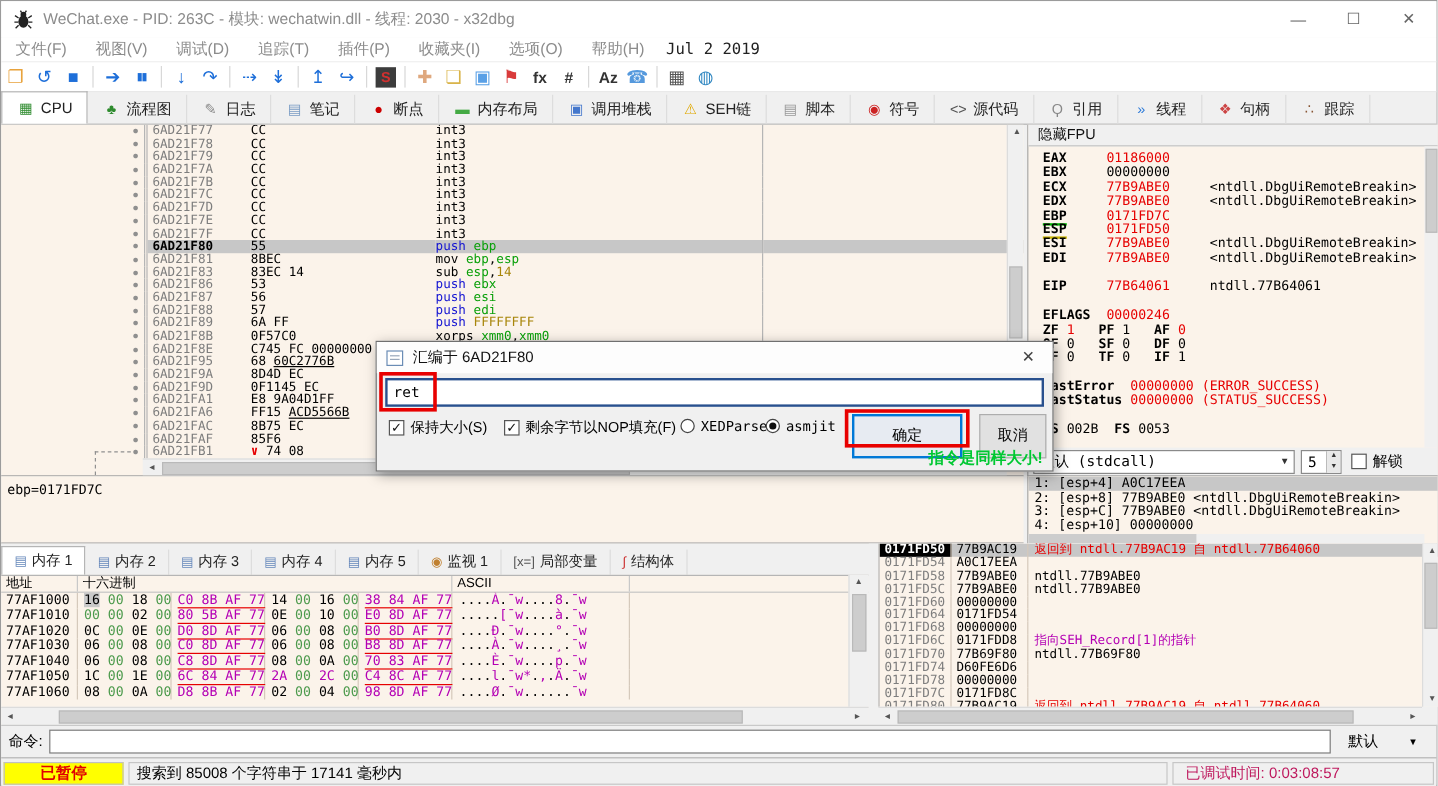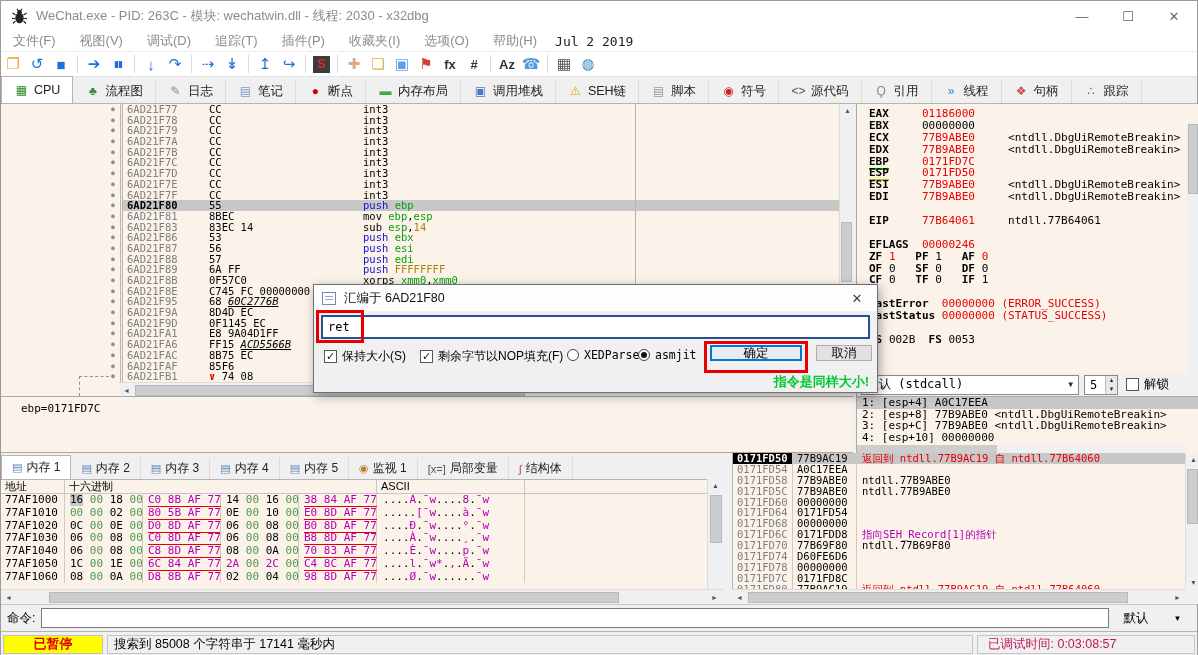--- a/index.html
+++ b/index.html
@@ -32,21 +32,21 @@
   .drow{display:flex;height:10.7px;line-height:10.8px;font-size:10.5px;font-family:"DejaVu Sans Mono",monospace;white-space:pre;}
   .dgut{width:105px;flex:0 0 auto;}
   .ddot{width:17px;flex:0 0 auto;text-align:center;color:#8f8f8f;font-size:6.5px;border-right:3px double #b5b5b5;}
   .daddr{width:86px;flex:0 0 auto;padding-left:4px;color:#7e7e7e;}
   .dbytes{width:154px;flex:0 0 auto;}
   .dins{width:273px;flex:0 0 auto;border-right:1px solid #b5b5b5;}
   .dcom{flex:1;}
   .drow.sel .daddr{color:#000;font-weight:bold;}
   .drow.sel .daddr,.drow.sel .dbytes,.drow.sel .dins,.drow.sel .dcom{background:#c7c7c7;}
   .k{color:#000;} .red{color:#e60000;} .m{color:#1414d2;} .r{color:#0aa00a;} .n{color:#a8860b;}
-  .u2{color:#000;text-decoration:underline;font-style:italic;}
+  .u2{color:#000;text-decoration:underline;}
   .z{color:#4c9a4c;} .pp{color:#b400b4;} .purple{color:#b400b4;}
   .jdown{color:#e60000;font-weight:bold;}
   #jump-h{position:absolute;left:78px;top:272px;width:30px;border-top:1px dashed #909090;}
   #jump-v{position:absolute;left:78px;top:272px;height:20px;border-left:1px dashed #909090;}
   
   #regs{position:absolute;left:855px;top:103px;width:343px;height:293px;background:#fbf3ea;border-left:1px solid #a9a9a9;border-bottom:1px solid #a9a9a9;}
   #fpu-btn{height:18px;background:#f0f0f0;border-bottom:1px solid #c5c5c5;font-size:12px;color:#111;padding-left:8px;display:flex;align-items:center;}
   #reg-lines{padding:4px 0 0 12px;font-family:"DejaVu Sans Mono",monospace;font-size:11px;white-space:pre;}
   #reg-lines .line{height:11.9px;line-height:11.9px;}
   .rn{color:#000;font-weight:600;}
@@ -61,21 +61,21 @@
   #spinner .ar span{flex:1;display:flex;align-items:center;justify-content:center;background:#e8e8e8;}
   .cbox{width:13px;height:13px;background:#fff;border:1px solid #555;display:inline-flex;align-items:center;justify-content:center;font-size:11px;font-weight:bold;color:#111;flex:0 0 auto;}
   #unlock{display:flex;align-items:center;gap:5px;margin-left:8px;font-size:12.5px;color:#000;}
   #args{position:absolute;left:855px;top:396px;width:343px;height:56px;background:#fbf3ea;border-left:1px solid #a9a9a9;overflow:hidden;}
   #args .aline{height:11.5px;line-height:11.5px;font-size:11px;font-family:"DejaVu Sans Mono",monospace;white-space:pre;padding-left:5px;}
   #args .aline.sel{background:#c7c7c7;}
   #args-hscroll{position:absolute;left:856px;top:444px;width:330px;height:8px;background:#f0f0f0;}
   #args-hscroll .thumb{position:absolute;left:0;top:0;height:8px;width:140px;background:#cdcdcd;}
   
   #infopane{position:absolute;left:0;top:396px;width:852px;height:56px;background:#fbf3ea;border-bottom:1px solid #a9a9a9;font-family:"DejaVu Sans Mono",monospace;font-size:11px;color:#000;}
-  #info1{position:absolute;left:20px;top:5px;} #info2{position:absolute;left:5px;top:36px;}
+  #info1{position:absolute;left:5px;top:5px;} #info2{position:absolute;left:5px;top:36px;}
   
   #bottom{position:absolute;left:0;top:452px;width:1198px;height:151px;background:#f0f0f0;}
   #memtabs{position:absolute;left:0;top:2px;height:24px;display:flex;align-items:flex-end;}
   .mtab{height:21px;display:flex;align-items:center;gap:4px;padding:0 10px;font-size:12px;color:#222;border-right:1px solid #ddd;}
   .mtab.active{background:#fff;height:24px;border:1px solid #b5b5b5;border-bottom:none;}
   .mtab .ic{font-size:11px;}
   #dump{position:absolute;left:0;top:26px;width:723px;height:125px;background:#fbf3ea;border-top:1px solid #b5b5b5;}
   #dump-header{display:flex;height:14px;font-size:11px;color:#000;border-bottom:1px solid #c5c5c5;background:#fbf3ea;}
   #dump-header .hc{border-right:1px solid #c8c8c8;padding-left:4px;line-height:13px;}
   #dump-rows{height:89px;overflow:hidden;}
@@ -122,21 +122,21 @@
   #dlg-text{font-size:12.5px;color:#111;margin-left:8px;}
   #dlg-close{position:absolute;right:8px;top:4px;width:24px;height:18px;display:flex;align-items:center;justify-content:center;color:#444;font-size:13px;}
   #dlg-input{position:absolute;left:7px;top:30px;width:549px;height:24px;background:#fff;border:2px solid #28508e;font-family:"DejaVu Sans Mono",monospace;font-size:12px;color:#000;display:flex;align-items:center;padding-left:5px;}
   .annotation{position:absolute;border:3px solid #e80000;z-index:60;pointer-events:none;}
   #anno-input{left:2px;top:25px;width:48px;height:33px;}
   #anno-ok{left:390px;top:56px;width:104px;height:32px;}
   .dlg-chk{position:absolute;top:63px;display:flex;align-items:center;gap:5px;font-size:12px;color:#000;}
   .dlg-radio{position:absolute;top:63px;display:flex;align-items:center;gap:5px;font-family:"DejaVu Sans Mono",monospace;font-size:11.5px;color:#000;}
   .rad{width:12px;height:12px;border:1px solid #444;border-radius:50%;background:#fff;display:inline-flex;align-items:center;justify-content:center;flex:0 0 auto;}
   .rad.sel:before{content:"";width:6px;height:6px;border-radius:50%;background:#111;}
-  .dlg-btn{position:absolute;top:60px;height:16px;font-size:12.5px;color:#000;display:flex;align-items:center;justify-content:center;}
+  .dlg-btn{position:absolute;top:60px;height:37px;font-size:12.5px;color:#000;display:flex;align-items:center;justify-content:center;}
   #btn-ok{left:396px;width:92px;background:#e7ebf2;border:2px solid #0078d7;}
   #btn-cancel{left:502px;width:56px;background:#e1e1e1;border:1px solid #adadad;}
   #dlg-msg{position:absolute;right:8px;top:88px;font-size:13px;font-weight:bold;color:#00c832;}
 </style>
 </head>
 <body>
 
 <div id="win">
 
   <div id="titlebar">
@@ -310,20 +310,21 @@
       <div class="sb-thumb" style="left:1px;top:118px;width:11px;height:60px"></div>
     </div>
     <div id="dis-hscroll">
       <span class="sb-arrow" style="left:0;top:1px">◄</span>
       <div class="sb-thumb" style="left:16px;top:2px;width:390px;height:11px"></div>
       <span class="sb-arrow" style="right:0;top:1px">►</span>
     </div>
   </div>
 
   <div id="regs">
+    <div id="fpu-btn">隐藏FPU</div>
     <div id="reg-lines"><div class="line"><span class="rn">EAX     </span><span class="red">01186000</span></div><div class="line"><span class="rn">EBX     </span><span class="k">00000000</span></div><div class="line"><span class="rn">ECX     </span><span class="red">77B9ABE0</span><span class="k">     </span><span class="k">&lt;ntdll.DbgUiRemoteBreakin&gt;</span></div><div class="line"><span class="rn">EDX     </span><span class="red">77B9ABE0</span><span class="k">     </span><span class="k">&lt;ntdll.DbgUiRemoteBreakin&gt;</span></div><div class="line"><span class="rn ulg">EBP</span><span class="k">     </span><span class="red">0171FD7C</span></div><div class="line"><span class="rn uly">ESP</span><span class="k">     </span><span class="red">0171FD50</span></div><div class="line"><span class="rn">ESI     </span><span class="red">77B9ABE0</span><span class="k">     </span><span class="k">&lt;ntdll.DbgUiRemoteBreakin&gt;</span></div><div class="line"><span class="rn">EDI     </span><span class="red">77B9ABE0</span><span class="k">     </span><span class="k">&lt;ntdll.DbgUiRemoteBreakin&gt;</span></div><div class="line">&nbsp;</div><div class="line"><span class="rn">EIP     </span><span class="red">77B64061</span><span class="k">     </span><span class="k">ntdll.77B64061</span></div><div class="line">&nbsp;</div><div class="line"><span class="rn">EFLAGS  </span><span class="red">00000246</span></div><div class="line"><span class="rn">ZF </span><span class="red">1</span><span class="rn">   PF </span><span class="k">1</span><span class="rn">   AF </span><span class="red">0</span></div><div class="line"><span class="rn">OF </span><span class="k">0</span><span class="rn">   SF </span><span class="k">0</span><span class="rn">   DF </span><span class="k">0</span></div><div class="line"><span class="rn">CF </span><span class="k">0</span><span class="rn">   TF </span><span class="k">0</span><span class="rn">   IF </span><span class="k">1</span></div><div class="line">&nbsp;</div><div class="line"><span class="rn">LastError  </span><span class="red">00000000 (ERROR_SUCCESS)</span></div><div class="line"><span class="rn">LastStatus </span><span class="red">00000000 (STATUS_SUCCESS)</span></div><div class="line">&nbsp;</div><div class="line"><span class="rn">GS </span><span class="k">002B</span><span class="rn">  FS </span><span class="k">0053</span></div></div>
   </div>
   <div id="reg-vscroll">
     <div class="sb-thumb" style="left:1px;top:2px;width:10px;height:70px"></div>
   </div>
 
   <div id="convrow">
     <div id="conv-combo">
       <span>默认 (stdcall)</span>
       <span class="arr">▼</span>

